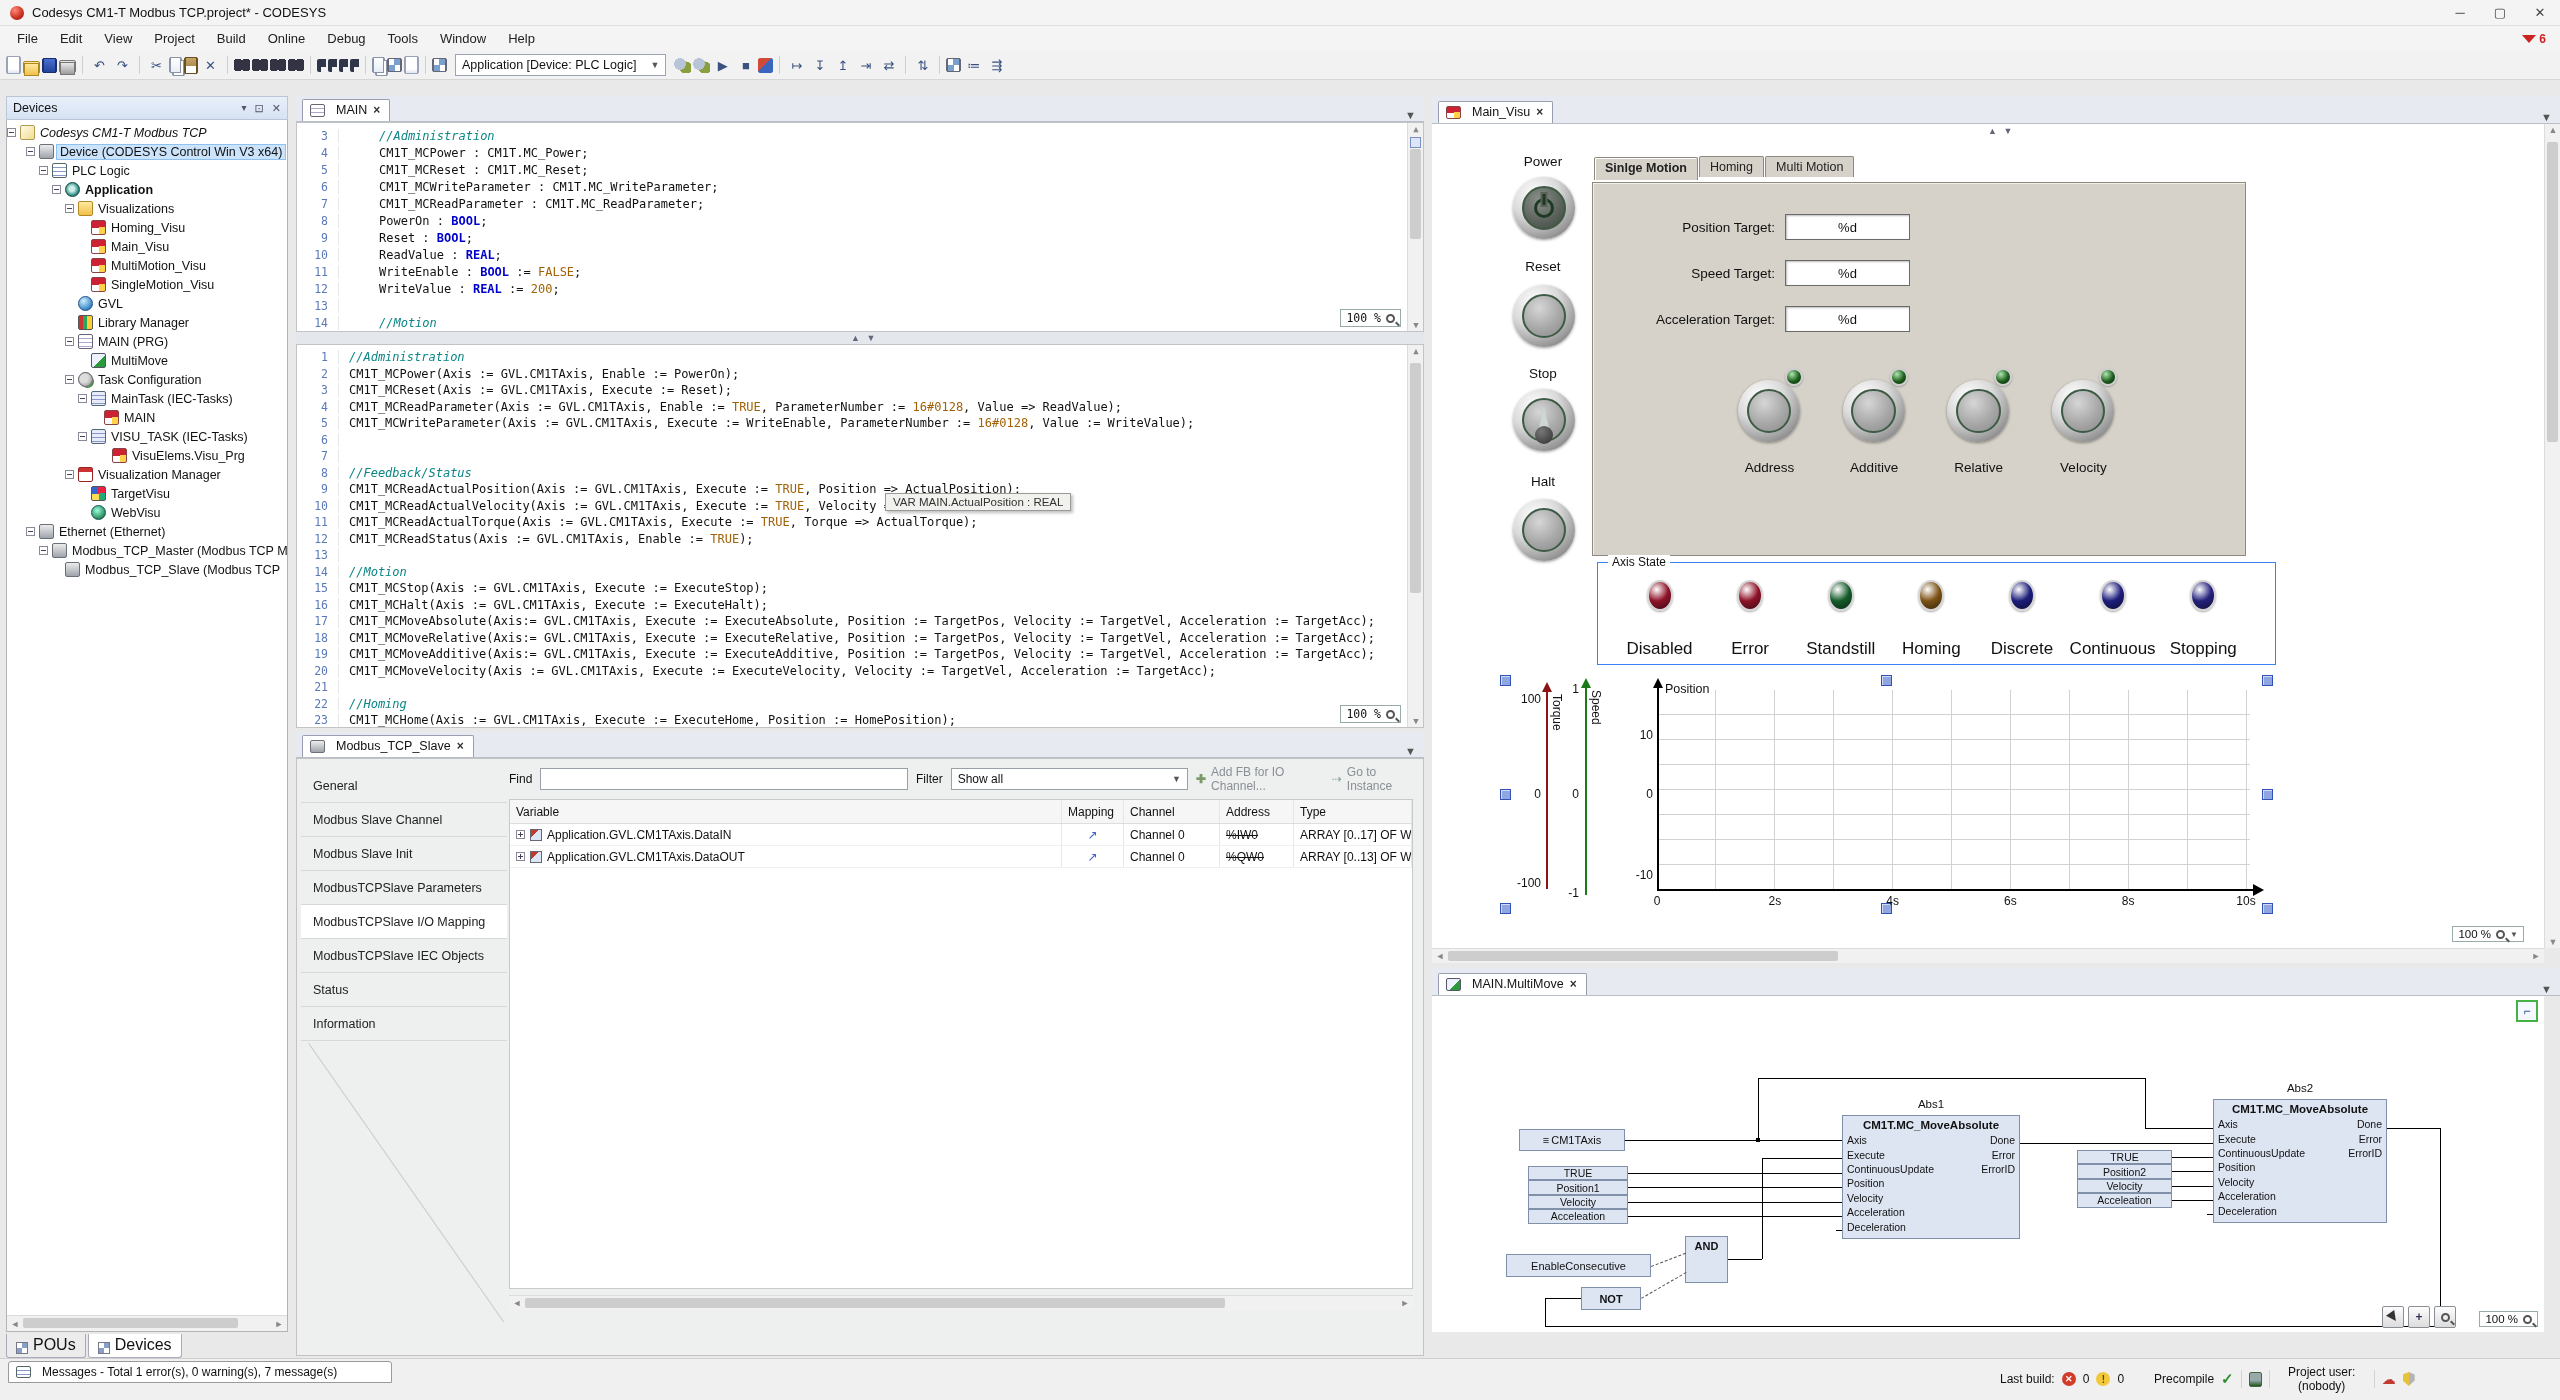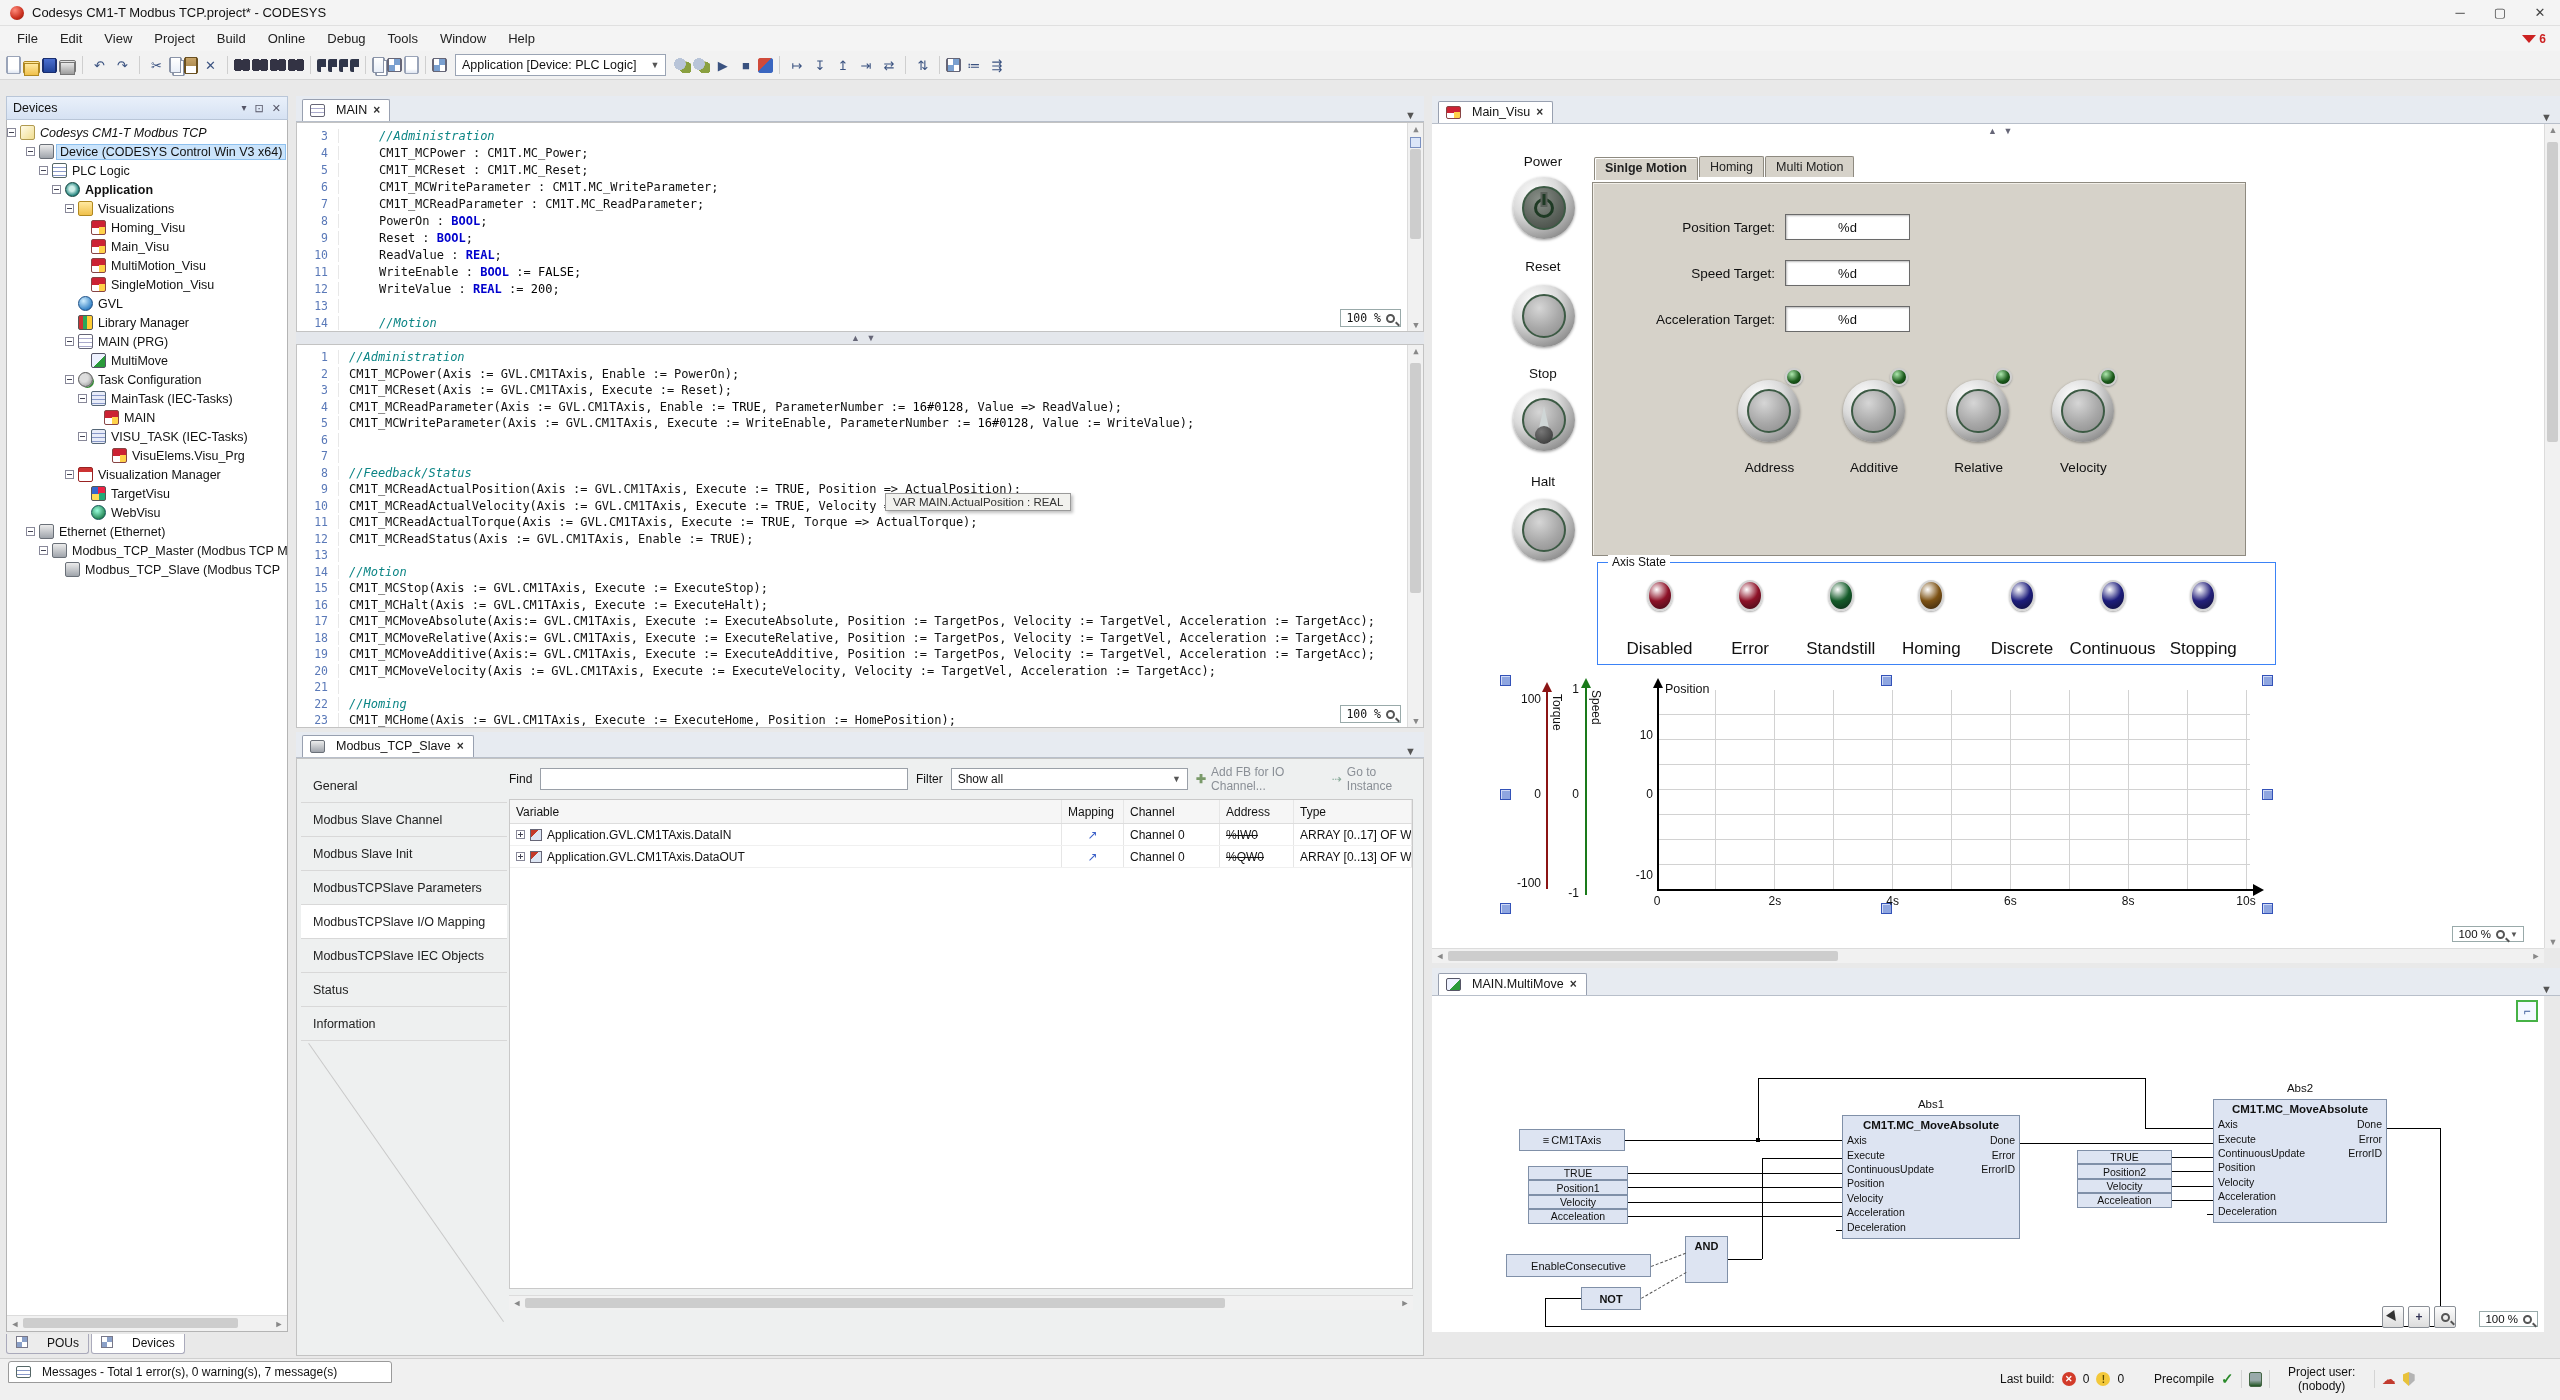--- a/index.html
+++ b/index.html
@@ -62,32 +62,32 @@
   .i-visu,.i-taskcall{background:conic-gradient(#cc2233 0 25%,#ffd24a 25% 50%,#ffffff 50% 75%,#cc2233 75%);border:1px solid #884444}
   .i-gvl{background:radial-gradient(circle at 35% 30%,#cfeeff,#3a86c8 70%,#1c4f86);border-radius:50%;border:1px solid #1c4f86}
   .i-libman{background:linear-gradient(90deg,#cc3333 0 32%,#2aa85a 32% 64%,#ffcc33 64%);border:1px solid #555}
   .i-prg{background:repeating-linear-gradient(180deg,#fff 0 3px,#aac 3px 4px);border:1px solid #667}
   .i-action{background:linear-gradient(135deg,#eef2ff 55%,#2a9a3a 55%);border:1px solid #556}
   .i-taskconfig{background:radial-gradient(circle at 38% 38%,#ddd 35%,#8a8a8a);border-radius:50%;border:1px solid #555;box-shadow:2px 2px 0 -1px #3a8a3a}
   .i-task{background:repeating-linear-gradient(180deg,#e8ecf8 0 3px,#8898c8 3px 4px);border:1px solid #567}
   .i-visumgr{background:linear-gradient(180deg,#c33 30%,#fff 30%);border:1px solid #922}
   .i-targetvisu{background:conic-gradient(#e24 0 25%,#2a7 25% 50%,#fd5 50% 75%,#36c 75%);border:1px solid #555}
   .i-webvisu{background:radial-gradient(circle at 40% 35%,#9fd,#2a8a5a 70%,#1a5a3a);border-radius:50%;border:1px solid #155}
-  .btab{display:inline-flex;align-items:flex-start;gap:19px;border:1px solid #aab;border-top:none;background:#ececec;padding:2px 9px 3px;font-size:12px;border-radius:0 0 3px 3px}
+  .btab{display:inline-flex;align-items:flex-end;gap:5px;border:1px solid #aab;border-top:none;background:#ececec;padding:2px 9px 3px;font-size:16px;border-radius:0 0 3px 3px}
   .btab.on{background:#fff}
   .btabicon{width:12px;height:12px;background:conic-gradient(#8aa0c8 0 25%,#fff 25% 50%,#8aa0c8 50% 75%,#fff 75%);border:1px solid #778}
   
   .codepane{position:absolute;background:#fff;border:1px solid #c3c3c3;overflow:hidden;font-family:"DejaVu Sans Mono",monospace;font-size:12px}
   .cline{display:flex;height:17px;align-items:center;white-space:pre}
   .impl .cline{height:16.5px}
   .lno{width:42px;text-align:right;color:#5a79b8;padding-right:10px;flex:0 0 42px;border-right:1px solid #e8e8e8;font-size:11.5px}
   .ctext{padding-left:10px}
   .decl .ctext{padding-left:40px}
   .kw{color:#0000cd;font-weight:bold}
-  .lit{color:#000000}
+  .lit{color:#a16207}
   .cmt{color:#0c8585;font-style:italic}
   .tooltipbox{position:absolute;background:#f1f1ee;border:1px solid #9a9a9a;box-shadow:2px 2px 3px rgba(0,0,0,.25);padding:2px 7px;font-size:11.5px;font-family:"Liberation Sans",sans-serif;color:#333;white-space:nowrap}
   
   #deved{position:absolute;left:296px;top:758px;width:1128px;height:598px;background:#eef0f0;border:1px solid #c3c3c3}
   .cat{height:34px;display:flex;align-items:center;padding-left:12px;border-bottom:1px solid #d8d8d8;font-size:12.5px;color:#222}
   .cat.sel{background:#fff;font-weight:normal}
   .ipt{border:1px solid #9aa0a8;background:#fff;height:22px;font-size:12px;padding:0 4px}
   .selbox{border:1px solid #9aa0a8;background:#fff;height:22px;display:flex;align-items:center;padding:0 6px;font-size:12px;justify-content:space-between}
   .gbtn{display:inline-flex;align-items:center;gap:5px;color:#8a8f96;font-size:12px}
   .plus{color:#7a9a6a;font-weight:bold}

